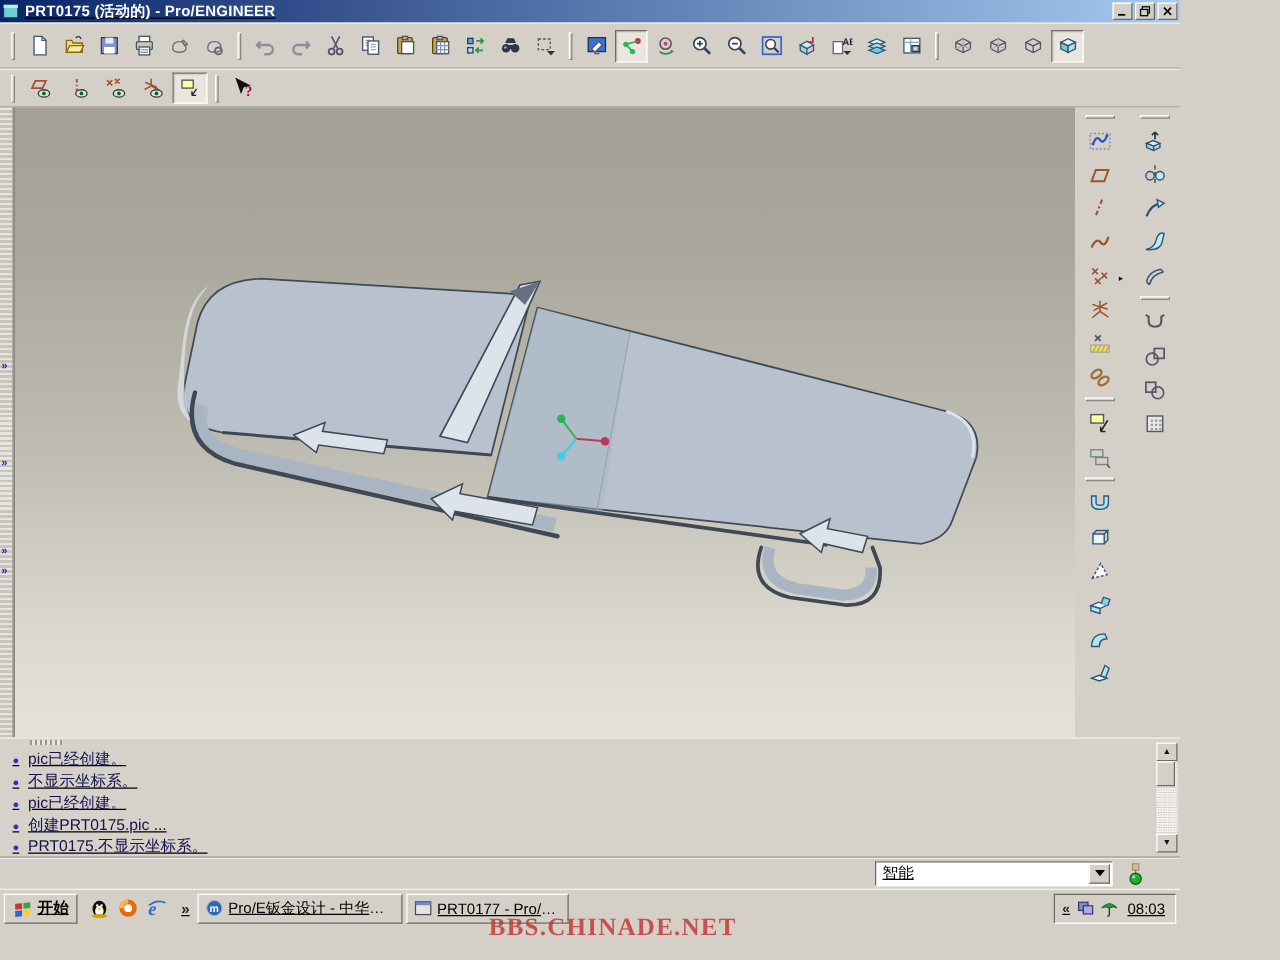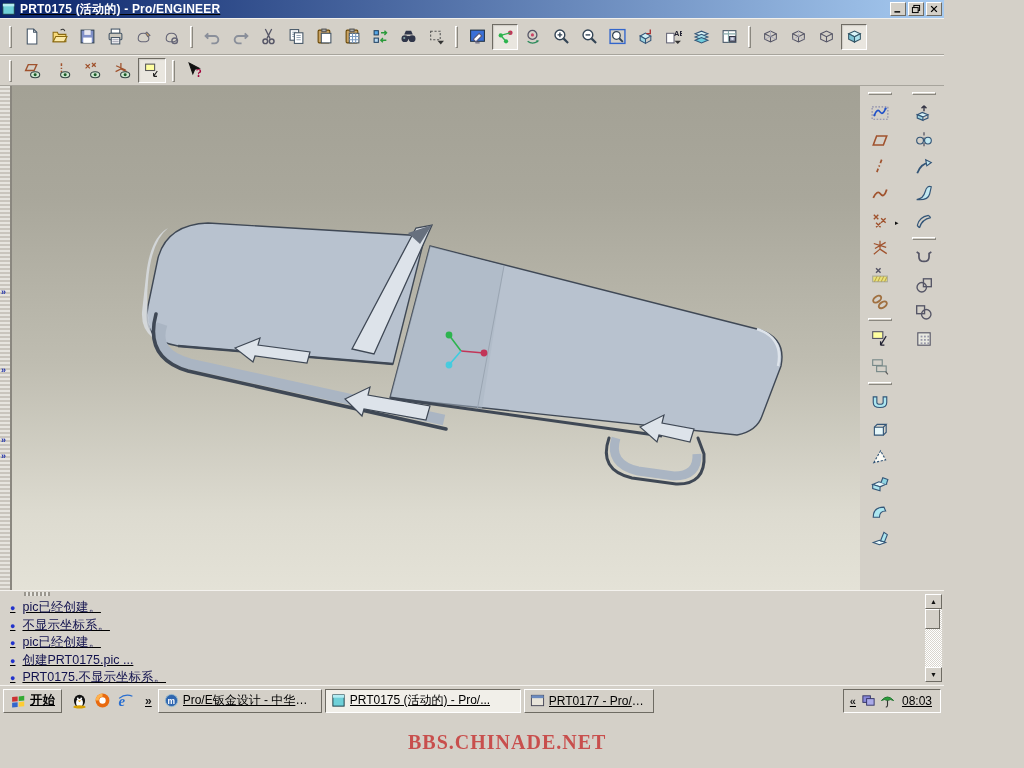--- a/index.html
+++ b/index.html
@@ -86,21 +86,21 @@
     white-space:nowrap; overflow:hidden; }
   .taskbtn span { overflow:hidden; text-overflow:ellipsis; }
   .taskbtn.active { border-color:#6e6b63 #ffffff #ffffff #6e6b63; background:#f1efe9; }
   .taskbtn svg { flex:none; }
   .tspacer { flex:1; }
   .tray { height:24px; display:flex; align-items:center; gap:5px; padding:0 8px 0 6px; font-size:12px; }
   .tray .chevron { font-weight:bold; font-size:11px; color:#222; }
   .clock { padding-left:2px; }
 
   
-  .watermark { position:absolute; left:408px; top:731px; z-index:40; pointer-events:none;
+  .watermark { position:absolute; left:391px; top:731px; z-index:40; pointer-events:none;
     font-family:"Liberation Serif", serif; font-weight:bold; font-size:20px; letter-spacing:1px;
     color:var(--watermark); opacity:.82; }
 </style>
 </head>
 <body style="--chrome: #d4d0c8; --titlebar-left: #0a246a; --titlebar-right: #a6caf0; --viewport-top: #a3a195; --viewport-bottom: #e4e2d7; --part-main: #b8c2cf; --part-light: #dde3ea; --part-mid: #aab5c3; --part-edge: #3f4855; --accent-pressed: #e9e6df; --message-text: #12124e; --bullet: #2233cc; --watermark: #c63333; --spin-green: #2db44e; --spin-red: #c23558; --spin-cyan: #3ecce0;">
 
 <div class="screen">
 
   <div class="titlebar">
     <span class="app-icon">
@@ -631,20 +631,36 @@
       </ul>
     <div class="vscroll">
       <div class="sbtn raised">▲</div>
       <div class="strack">
         <div class="sthumb raised"></div>
       </div>
       <div class="sbtn raised">▼</div>
     </div>
   </div>
 
+  <div class="filterbar">
+    <div class="combo sunken">
+      <span class="combo-val">智能</span>
+      <span class="combo-btn raised">
+          <span class="tri"></span>
+        </span>
+    </div>
+    <span class="sel-light">
+      <svg viewBox="0 0 16 20" width="16" height="20">
+          <rect x="6" y="2" width="5" height="5" fill="#e8b0a8" stroke="#996"></rect>
+          <path d="M8.5 7v3" stroke="#885"></path>
+          <circle cx="8.5" cy="14" r="4.5" fill="#1fae2f" stroke="#0c5c18"></circle>
+          <circle cx="7" cy="12.5" r="1.3" fill="#8fe89a"></circle>
+        </svg>
+    </span>
+  </div>
 
   <div class="taskbar">
     <span class="startbtn raised">
       <svg viewBox="0 0 16 16" width="17" height="17">
           <g transform="skewY(-6) translate(0,1)">
             <rect x="2" y="4" width="5.2" height="4.4" fill="#c33"></rect>
             <rect x="8.2" y="4" width="5.2" height="4.4" fill="#3a3"></rect>
             <rect x="2" y="9.4" width="5.2" height="4.4" fill="#36c"></rect>
             <rect x="8.2" y="9.4" width="5.2" height="4.4" fill="#fc3"></rect>
           </g>
@@ -678,27 +694,20 @@
       </div>
     <span class="overflow">»</span>
     <div class="tasks" id="tasks">
         <span class="taskbtn raised" style="width: 164px;">
           <svg viewBox="0 0 16 16" width="15" height="15">
             <circle cx="8" cy="8" r="6.5" fill="#2f66b0" stroke="#9bc"></circle>
             <text x="3.8" y="11.5" font-size="9" font-weight="bold" fill="#fff" font-family="sans-serif">m</text>
           </svg>
           <span>Pro/E钣金设计 - 中华设...</span>
         </span>
-        <span class="taskbtn raised active" style="width: 196px;">
-          <svg viewBox="0 0 16 16" width="15" height="15">
-            <rect x="2" y="2" width="12" height="12" fill="#6fd0d8" stroke="#1a3a44"></rect>
-            <path d="M2 2h12v3H2z" fill="#b4ecf2"></path>
-          </svg>
-          <span>PRT0175 (活动的) - Pro/...</span>
-        </span>
         <span class="taskbtn raised" style="width: 130px;">
           <svg viewBox="0 0 16 16" width="15" height="15">
             <rect x="1.5" y="2.5" width="13" height="11" fill="#e8e4da" stroke="#445"></rect>
             <rect x="1.5" y="2.5" width="13" height="3" fill="#6a8ac0"></rect>
           </svg>
           <span>PRT0177 - Pro/ENGINEE...</span>
         </span>
       </div>
     <div class="tspacer"></div>
     <div class="tray sunken">

